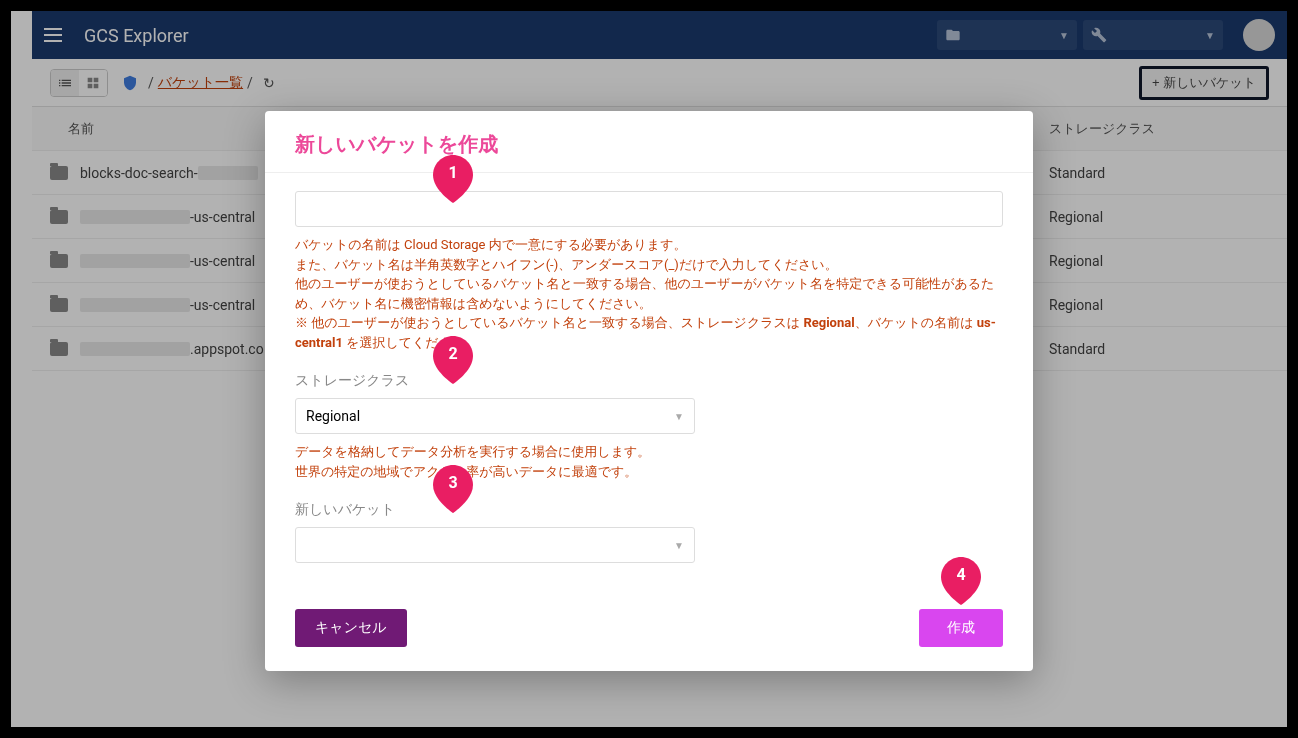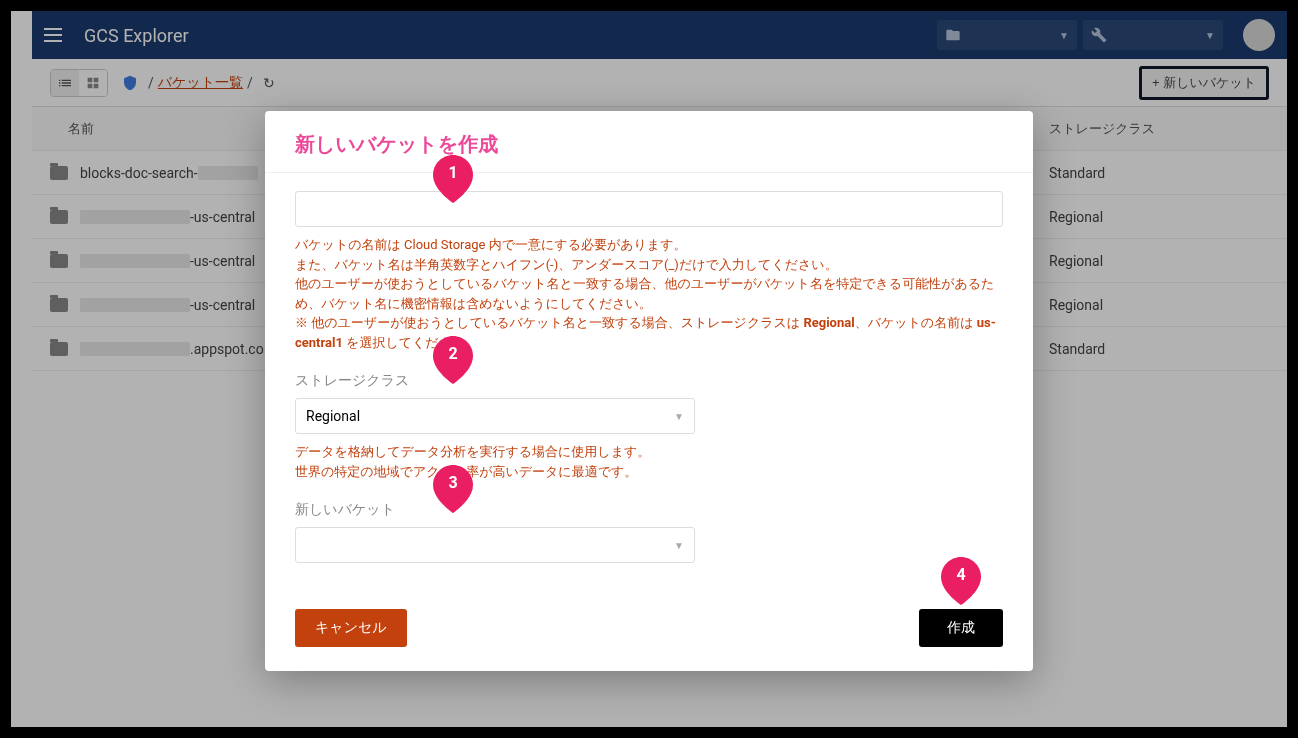--- a/index.html
+++ b/index.html
@@ -218,22 +218,22 @@
       padding: 16px 30px 24px;
       display: flex;
     }
     .btn {
       padding: 10px 20px;
       border: none;
       border-radius: 3px;
       font-size: 14px;
       cursor: pointer;
     }
-    .btn-cancel { background: #c2410c; color: #fff; }
-    .btn-create { background: #000000; color: #fff; margin-left: auto; padding: 10px 28px; }
+    .btn-cancel { background: #701a75; color: #fff; }
+    .btn-create { background: #d946ef; color: #fff; margin-left: auto; padding: 10px 28px; }
 
     .pin {
       position: absolute;
       width: 40px;
       height: 48px;
       pointer-events: none;
       z-index: 10;
     }
     .pin svg { width: 100%; height: 100%; }
     .pin .num {

